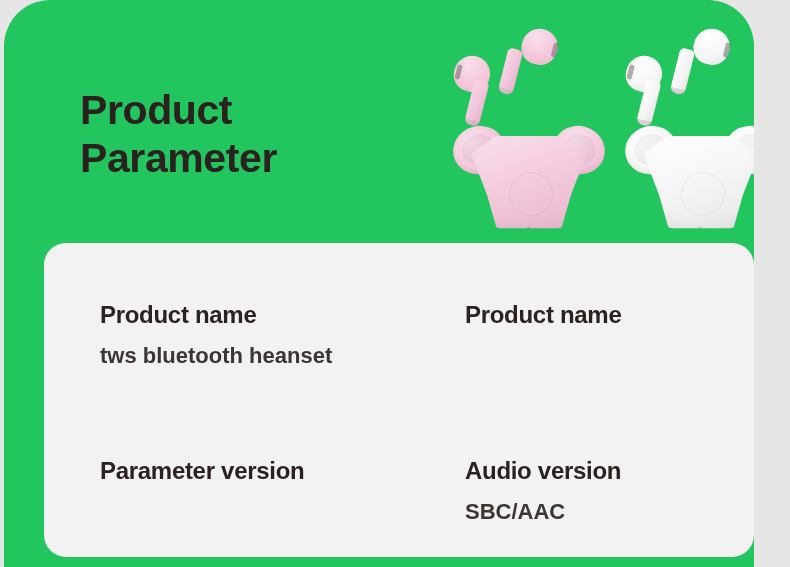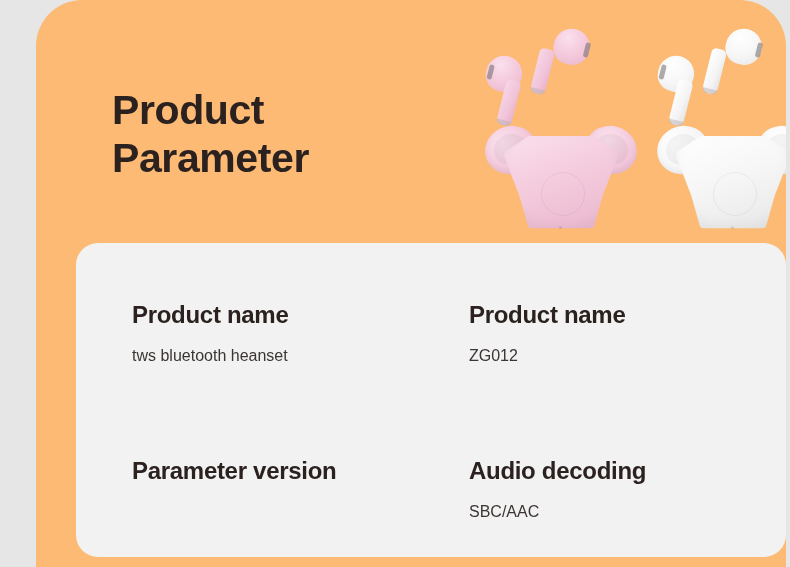--- a/index.html
+++ b/index.html
@@ -16,25 +16,25 @@
   .page {
     position: relative;
     width: 790px;
     height: 567px;
     background: #e6e6e6;
     overflow: hidden;
   }
   
   .card {
     position: absolute;
-    left: 36px;
+    left: 4px;
     top: 0px;
     width: 750px;
     height: 567px;
-    background: #fdba74;
+    background: #22c55e;
     border-radius: 46px 46px 0 0;
     overflow: hidden;
   }
   
   .heading {
     position: absolute;
     left: 76px;
     top: 86px;
     width: 330px;
     color: #2b2220;
@@ -181,38 +181,39 @@
   }
   .spec-grid {
     position: absolute;
     left: 56px;
     top: 58px;
     width: 640px;
   }
   .spec-row {
     display: flex;
     height: 156px;
+    gap: 28px;
   }
   .spec-cell {
     width: 337px;
     flex: none;
   }
   .spec-cell.right { width: 300px; }
   .spec-label {
     color: #2b2220;
     font-size: 24px;
     font-weight: bold;
     letter-spacing: -0.3px;
     line-height: 28px;
   }
   .spec-value {
     margin-top: 16px;
     color: #3b3533;
-    font-size: 16px;
-    font-weight: normal;
+    font-size: 22px;
+    font-weight: bold;
     line-height: 22px;
   }
 </style>
 </head>
 <body>
 
 <div class="page">
   <div class="card">
 
     <div class="heading">Product
@@ -277,30 +278,29 @@
     <div class="spec-panel">
       <div class="spec-grid">
 
         <div class="spec-row">
           <div class="spec-cell">
             <div class="spec-label">Product name</div>
             <div class="spec-value">tws bluetooth heanset</div>
           </div>
           <div class="spec-cell right">
             <div class="spec-label">Product name</div>
-            <div class="spec-value">ZG012</div>
           </div>
         </div>
 
         <div class="spec-row">
           <div class="spec-cell">
             <div class="spec-label">Parameter version</div>
           </div>
           <div class="spec-cell right">
-            <div class="spec-label">Audio decoding</div>
+            <div class="spec-label">Audio version</div>
             <div class="spec-value">SBC/AAC</div>
           </div>
         </div>
 
       </div>
     </div>
 
   </div>
 </div>
 

